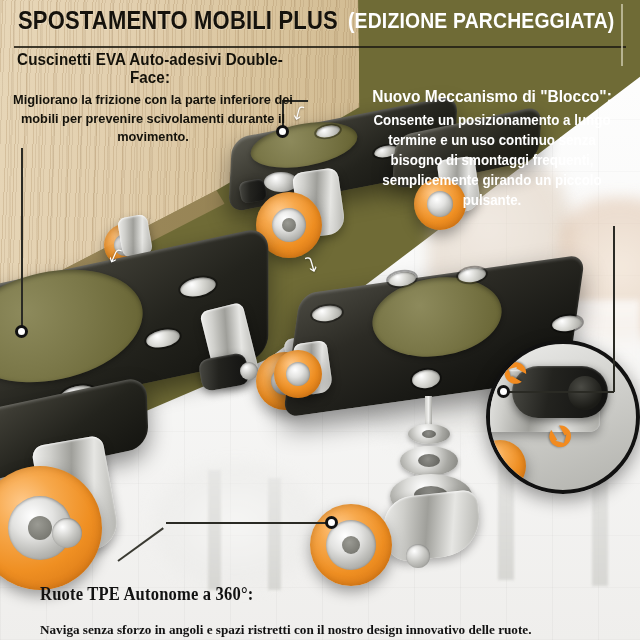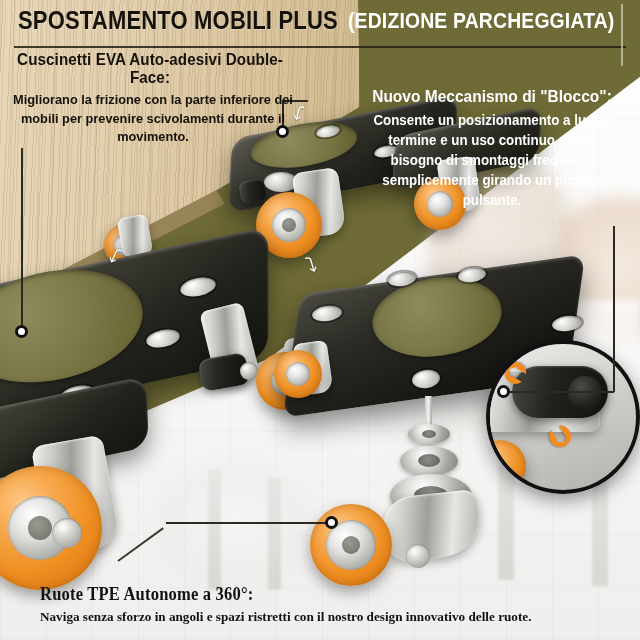--- a/index.html
+++ b/index.html
@@ -164,21 +164,21 @@
   }
 
   
   #tb-wheels { left: 40px; top: 584px; width: 600px; }
   #tb-wheels .head {
     font-size: 18px; color: #121212; line-height: 21px;
     font-family: "Liberation Serif", serif; font-weight: 700;
     letter-spacing: .2px;
   }
   #tb-wheels .body {
-    margin-top: 3px;
+    margin-top: 16px;
     font-size: 13.2px; color: #121212; line-height: 17px;
     font-family: "Liberation Serif", serif; font-weight: 700;
   }
 
   
   .cl-line { position: absolute; background: #2a2a24; }
   .cl-dot {
     position: absolute; width: 13px; height: 13px; border-radius: 50%;
     background: #ffffff; border: 3px solid #111111; box-sizing: border-box;
   }

